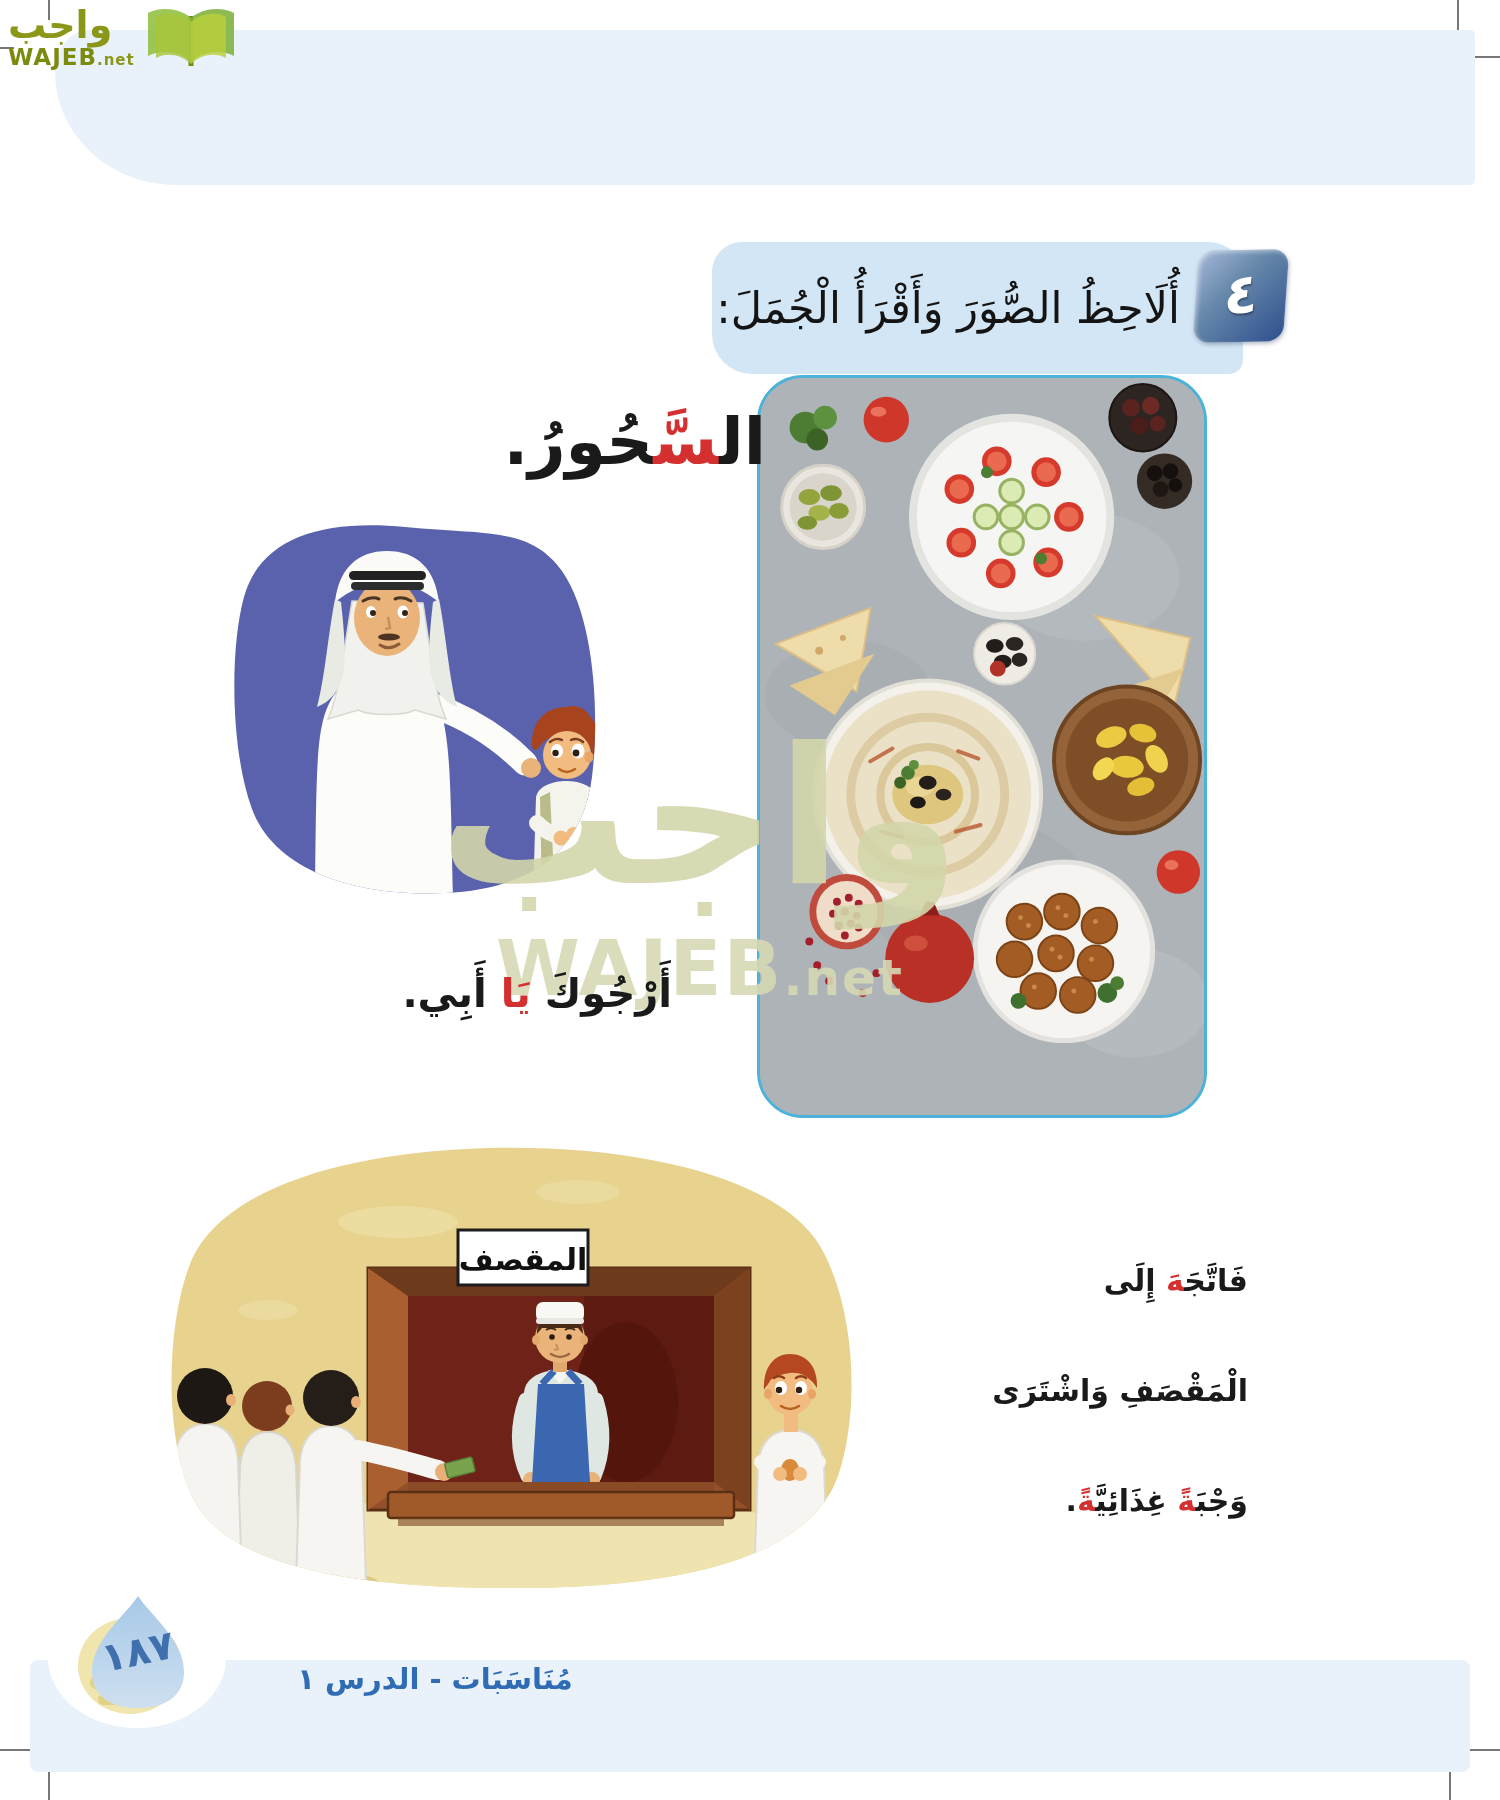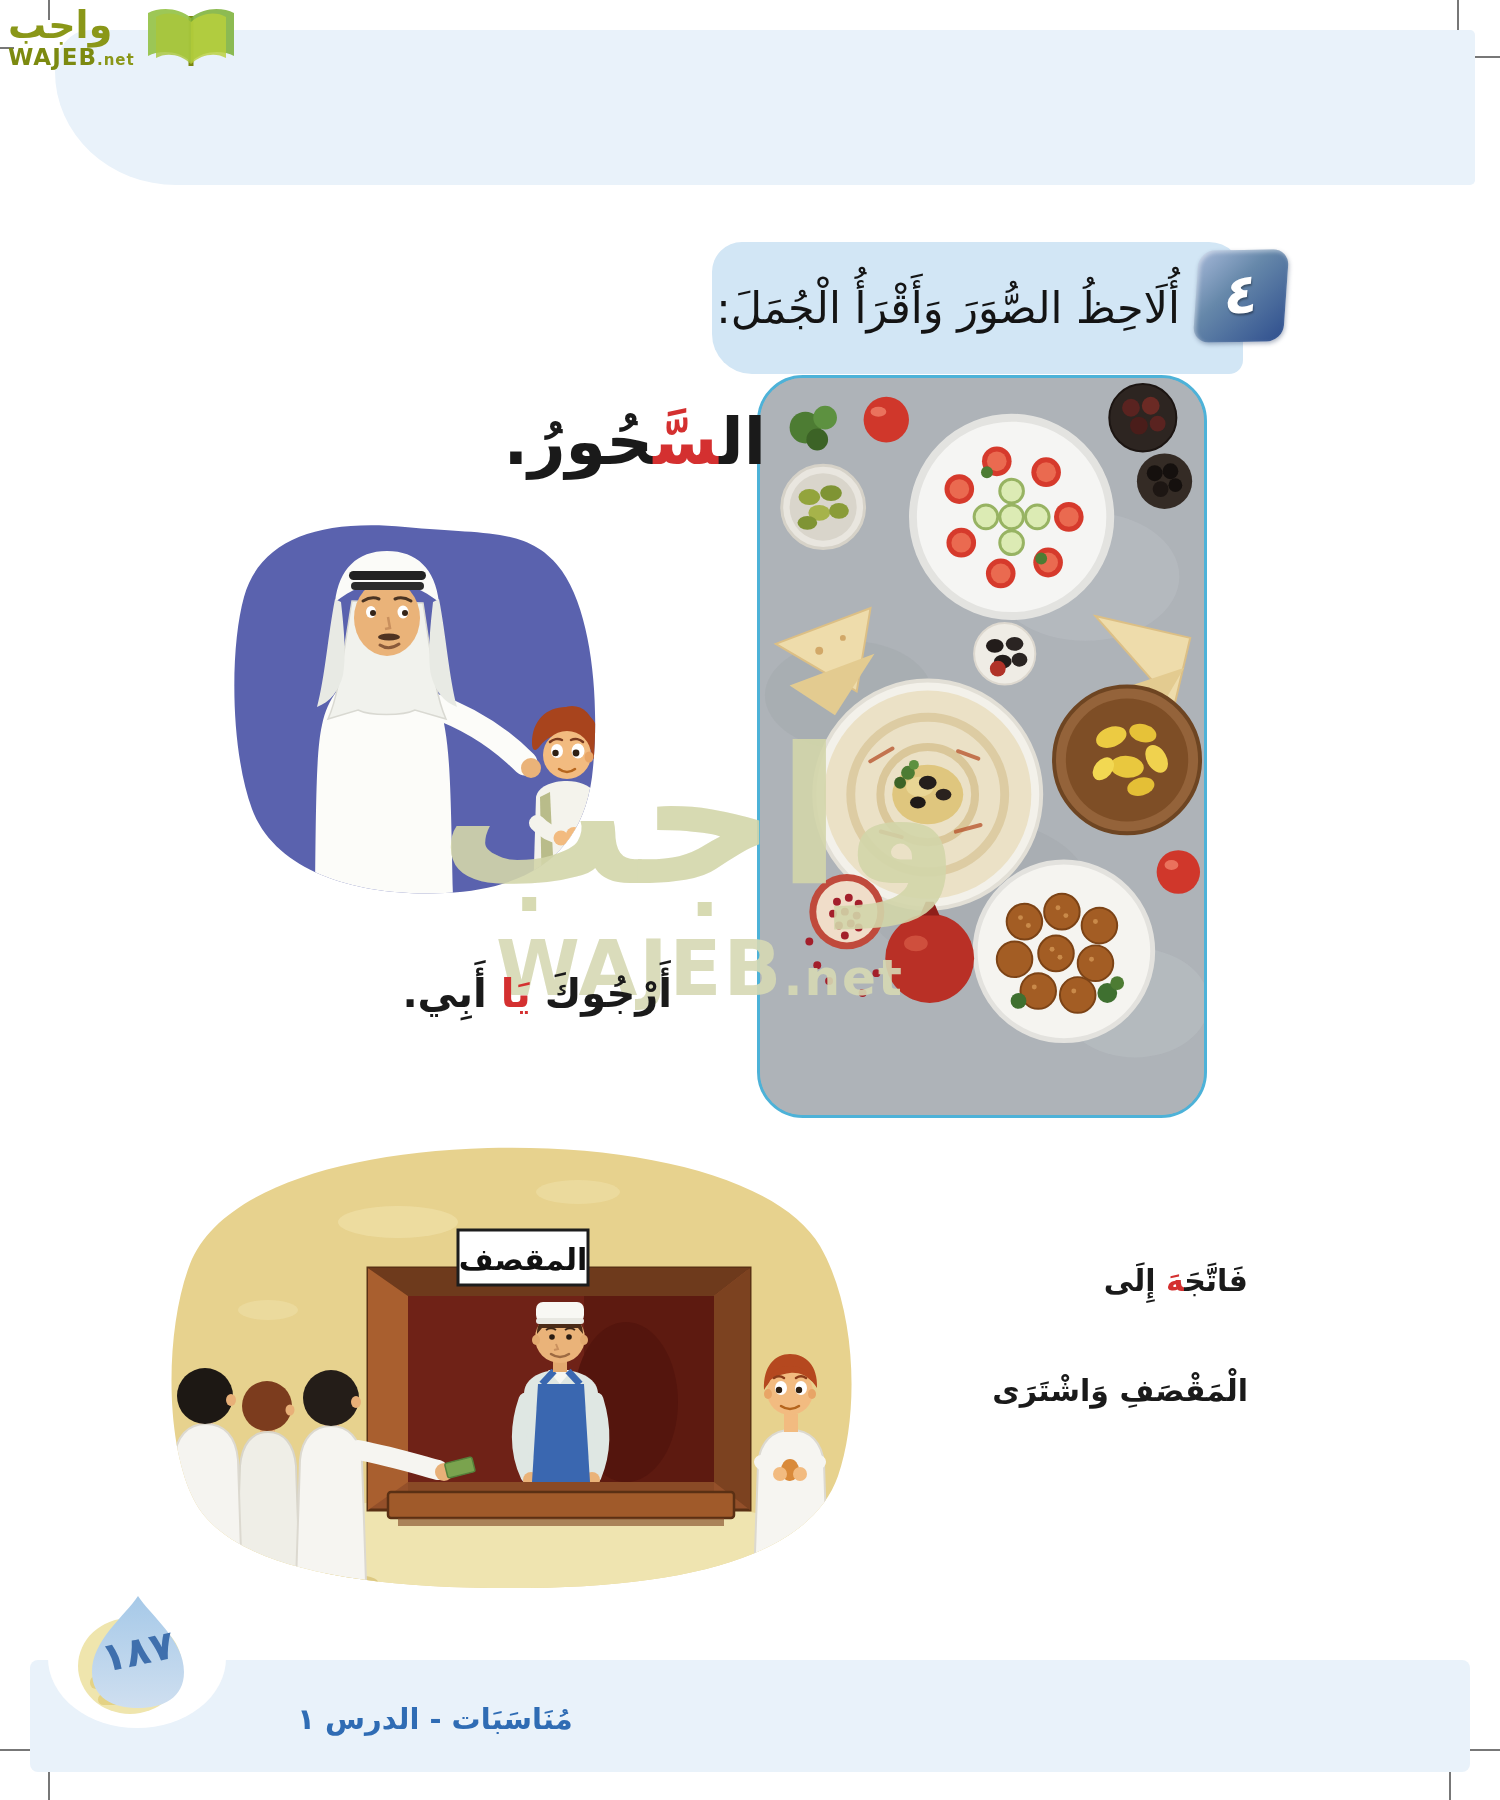--- a/index.html
+++ b/index.html
@@ -50,21 +50,21 @@
   
   .bottom-band{left:30px;top:1660px;width:1440px;height:112px;background:#e9f2fa;border-radius:8px;z-index:1;}
   .notch{left:48px;top:1588px;width:178px;height:140px;background:#fff;border-radius:50%;z-index:2;}
   .wm-yellow{left:78px;top:1618px;width:104px;height:96px;background:#efe5ad;border-radius:50%;z-index:3;}
   .wm-bar1{left:90px;top:1676px;width:68px;height:13px;background:#e4d284;border-radius:6px;z-index:3;}
   .wm-bar2{left:98px;top:1694px;width:54px;height:11px;background:#e4d284;border-radius:6px;z-index:3;}
   .page-badge{left:82px;top:1592px;width:112px;height:118px;z-index:4;}
   .page-num{left:82px;top:1592px;width:112px;height:118px;display:flex;align-items:center;justify-content:center;z-index:5;}
   .page-num span{display:inline-block;transform:rotate(-12deg);font-size:40px;font-weight:800;color:#3f6fad;}
   .footer-lesson{left:295px;top:1662px;width:280px;text-align:center;font-size:29px;
-    font-weight:800;color:#2f6cb4;z-index:6;margin-top:40px;}
+    font-weight:800;color:#2f6cb4;z-index:6;}
   .illu{z-index:8;}
 </style>
 </head>
 <body>
 
 <div class="abs crop" style="left:48px;top:0;width:2px;height:20px"></div>
 <div class="abs crop" style="left:0;top:47px;width:14px;height:2px"></div>
 <div class="abs crop" style="left:1457px;top:0;width:2px;height:30px"></div>
 <div class="abs crop" style="left:1473px;top:56px;width:27px;height:2px"></div>
 <div class="abs crop" style="left:0;top:1749px;width:36px;height:2px"></div>
@@ -419,20 +419,21 @@
 
   <g>
     <rect x="310" y="100" width="130" height="55" fill="#ffffff" stroke="#1d1d1d" stroke-width="3"></rect>
     <text x="375" y="140" text-anchor="middle" font-size="30" font-weight="bold" fill="#111111">المقصف</text>
   </g>
 </svg>
 
 <div class="abs paragraph ar">
   <div><span>فَاتَّجَ‍</span><span style="color: rgb(212, 48, 48);">‍هَ</span><span> إِلَى</span></div>
   <div><span>الْمَقْصَفِ وَاشْتَرَى</span></div>
+  <div><span>وَجْبَ‍</span><span style="color: rgb(212, 48, 48);">‍ةً</span><span> غِذَائِيَّ‍</span><span style="color: rgb(212, 48, 48);">‍ةً</span><span>.</span></div>
 </div>
 
 <div class="abs bottom-band"></div>
 <div class="abs notch"></div>
 <div class="abs wm-yellow"></div>
 <div class="abs wm-bar1"></div>
 <div class="abs wm-bar2"></div>
 <svg class="abs page-badge" viewBox="0 0 112 118">
   <defs>
     <linearGradient id="badgeGrad" x1="0" y1="0" x2="0" y2="1">

